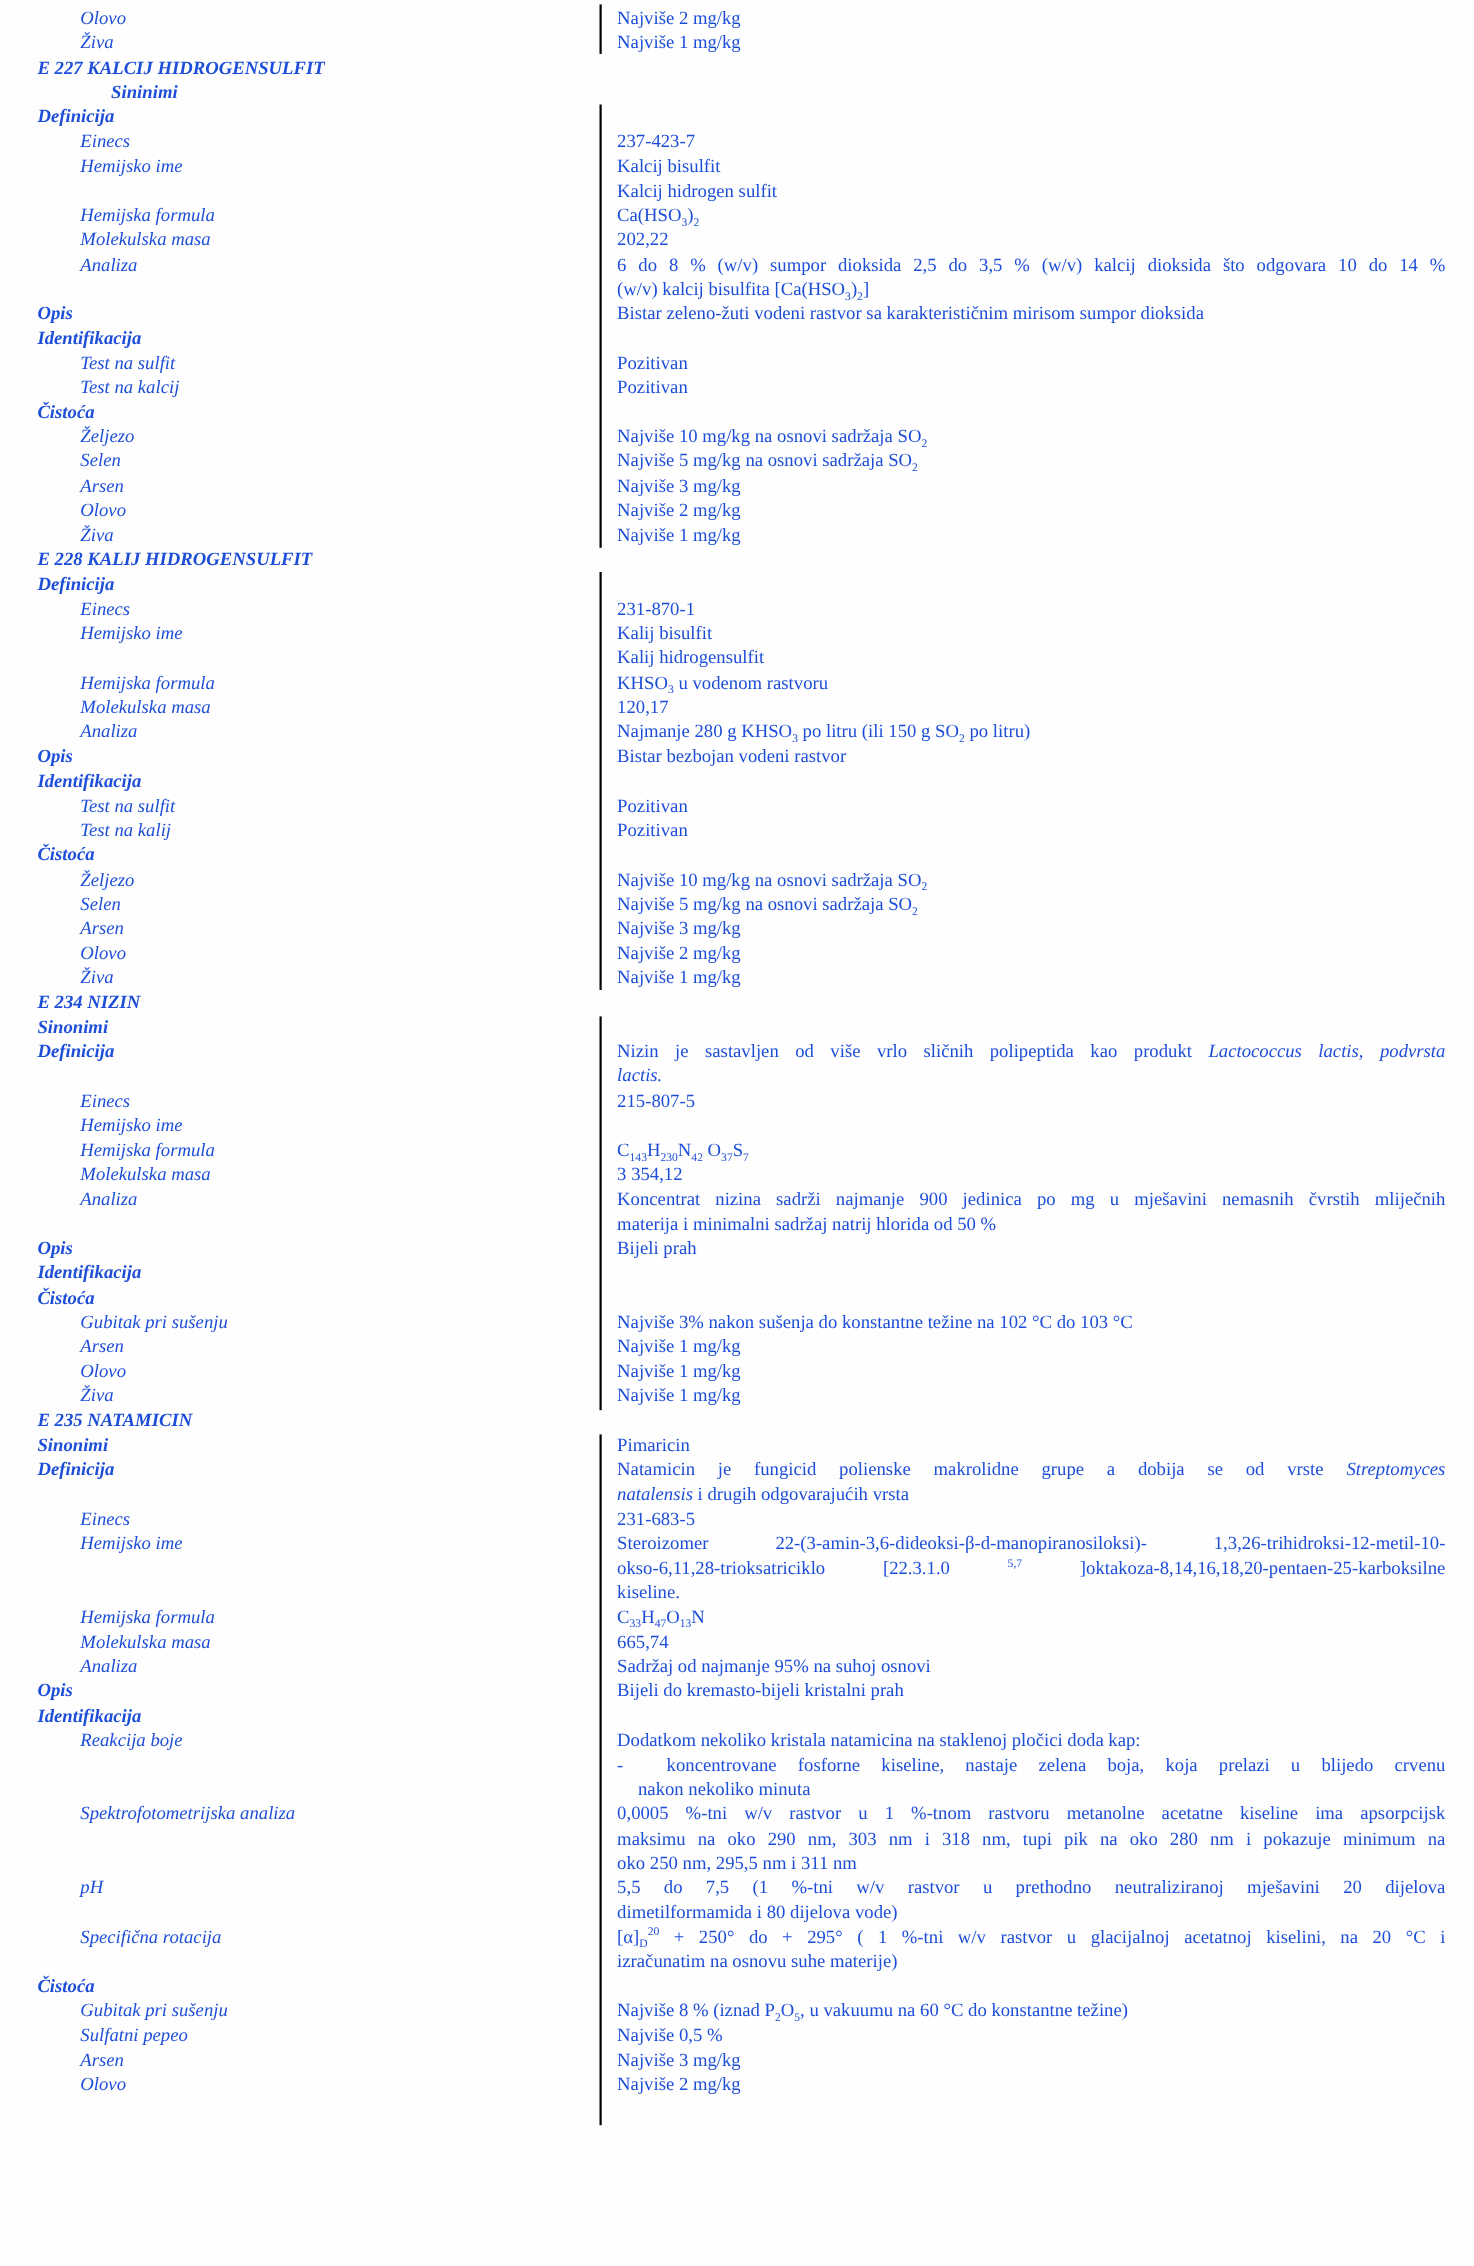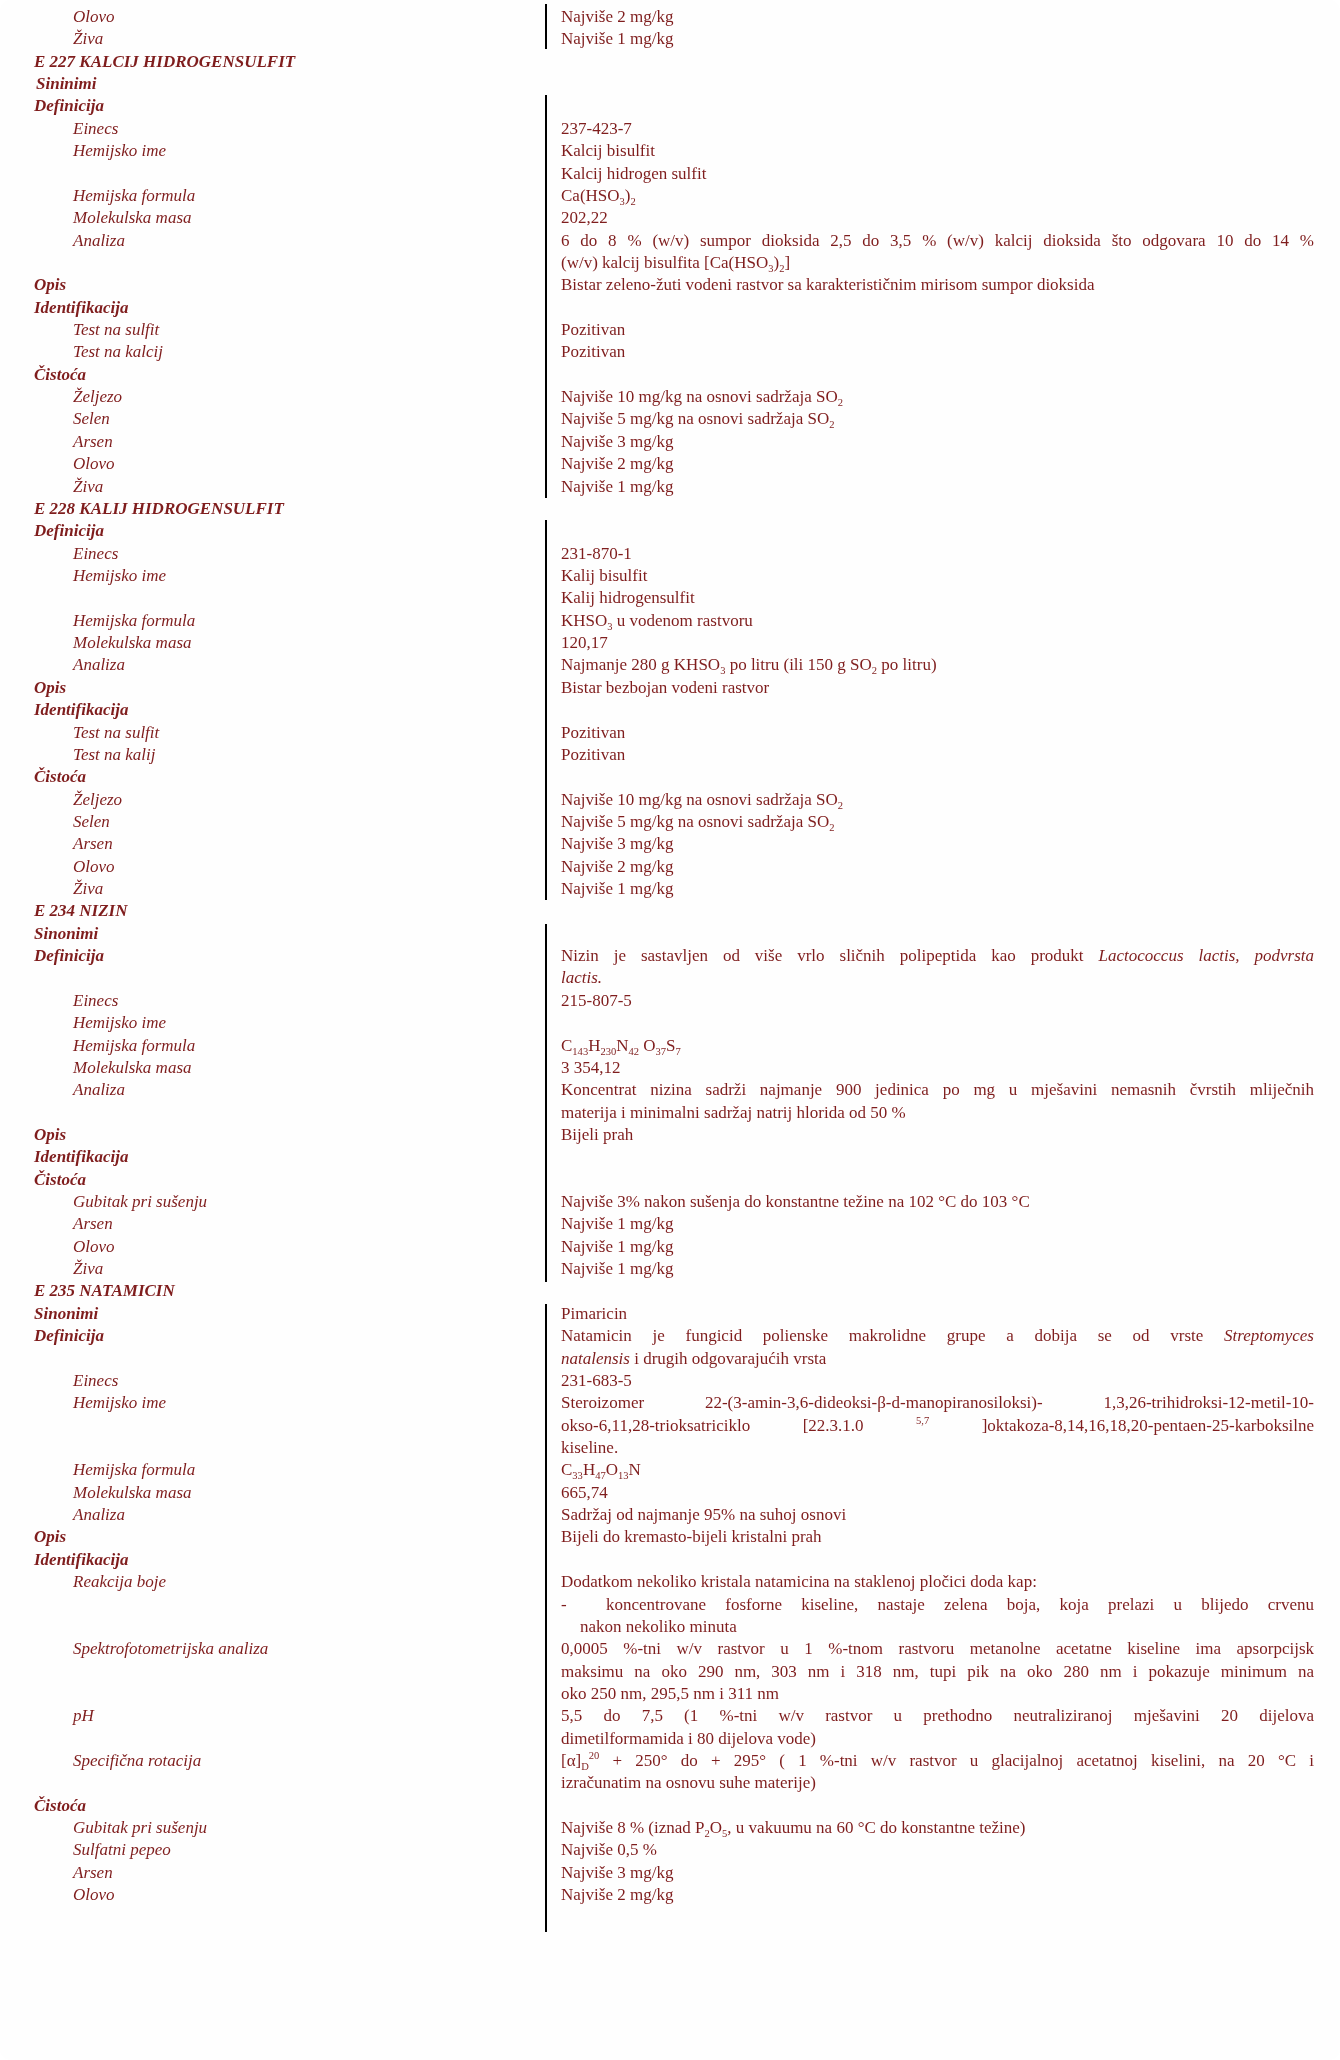--- a/index.html
+++ b/index.html
@@ -2,35 +2,35 @@
 <html><head>
 <meta charset="utf-8">
 <style>
   html,body { margin:0; padding:0; background:#ffffff; }
   .page {
     position:relative;
     width:1340px; height:2060px;
     background:#fefefe;
     font-family:"Liberation Serif","DejaVu Serif",serif;
     font-size:17px;
-    color:#7f1d1d;
+    color:#1d4ed8;
     box-sizing:border-box;
     padding-top:6px;
     overflow:hidden;
     border-radius:10px;
   }
   .rows { position:relative; }
   .row { display:flex; height:22.37px; line-height:22.37px; }
   .lab {
     flex:0 0 547px; width:547px; box-sizing:border-box;
     padding-left:34px; white-space:nowrap; overflow:hidden;
   }
   .lab.sub { padding-left:73px; font-style:italic; }
   .lab.hdr { font-weight:bold;font-style:italic; }
-  .lab.bi  { padding-left:36px; font-weight:bold; font-style:italic; }
+  .lab.bi  { padding-left:101px; font-weight:bold; font-style:italic; }
   .val {
     flex:1 1 auto; box-sizing:border-box;
     padding-left:14px; padding-right:26px;
     white-space:normal; overflow:hidden; height:22.37px;
   }
   .val.j { text-align:justify; }
   .val.j::after { content:""; display:inline-block; width:100%; line-height:0; vertical-align:top; }
   .val.cont { padding-left:33px; }
   .dash { display:inline-block; width:45px; }
   sub { font-size:0.62em; line-height:0; }

